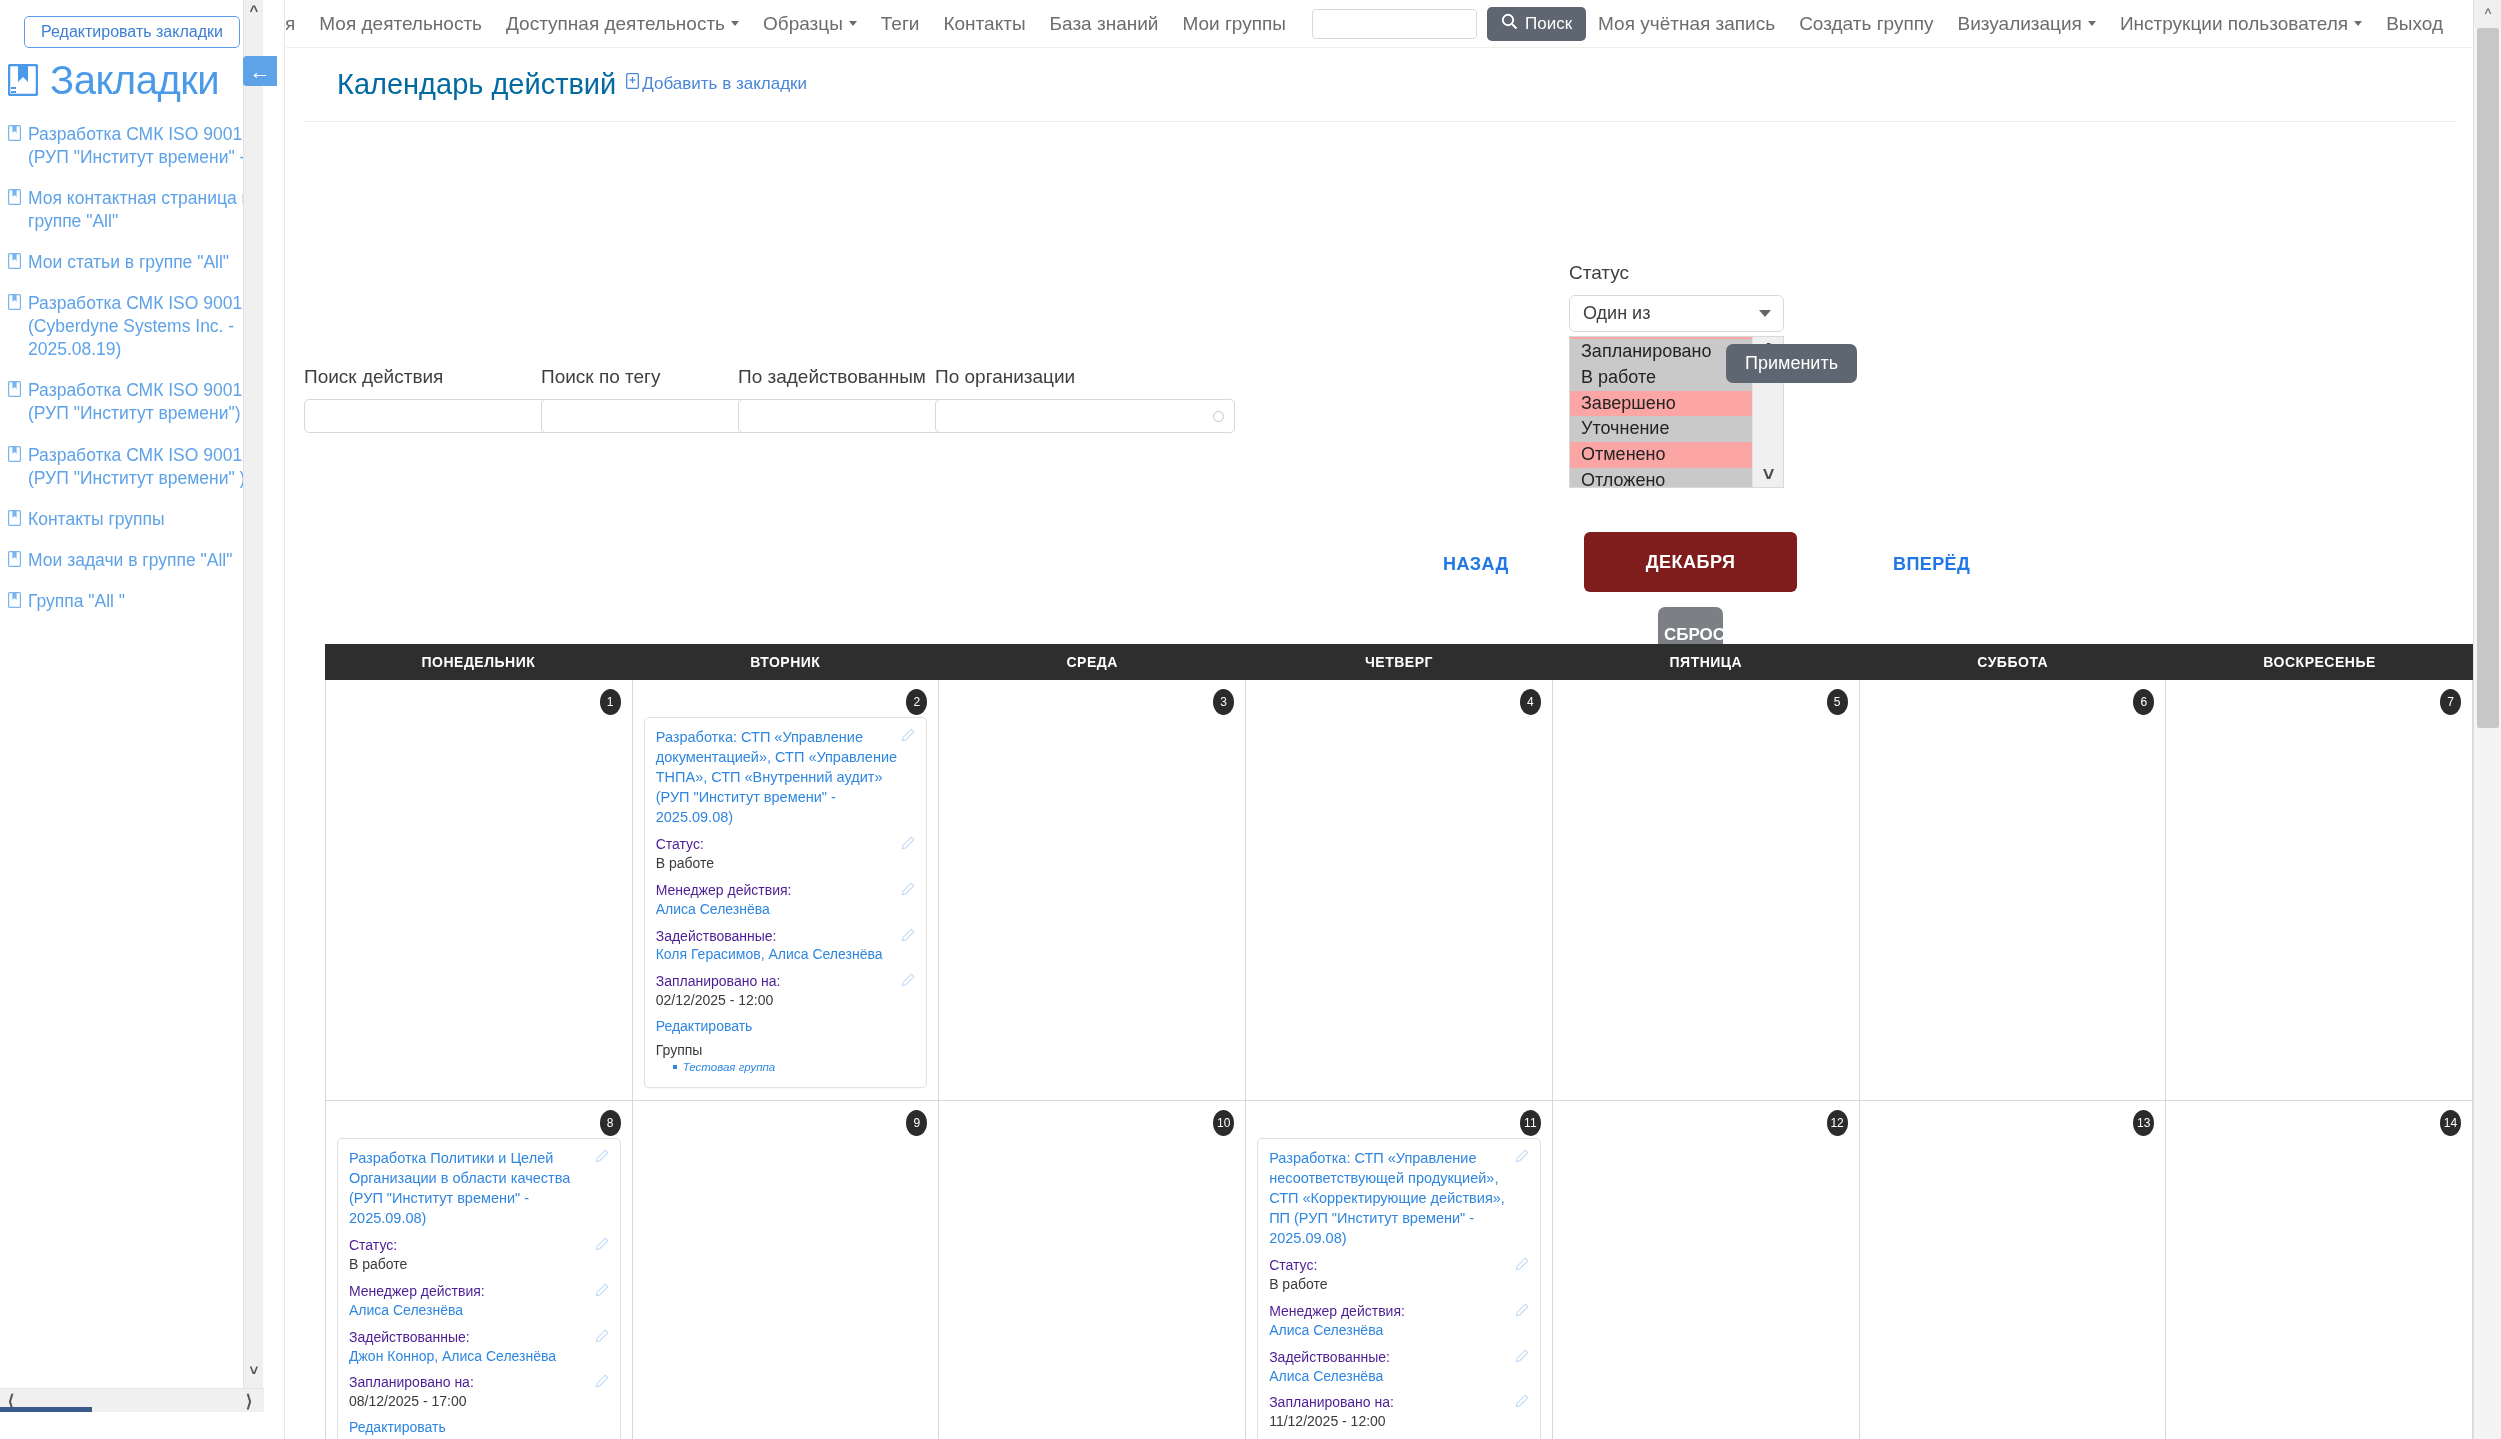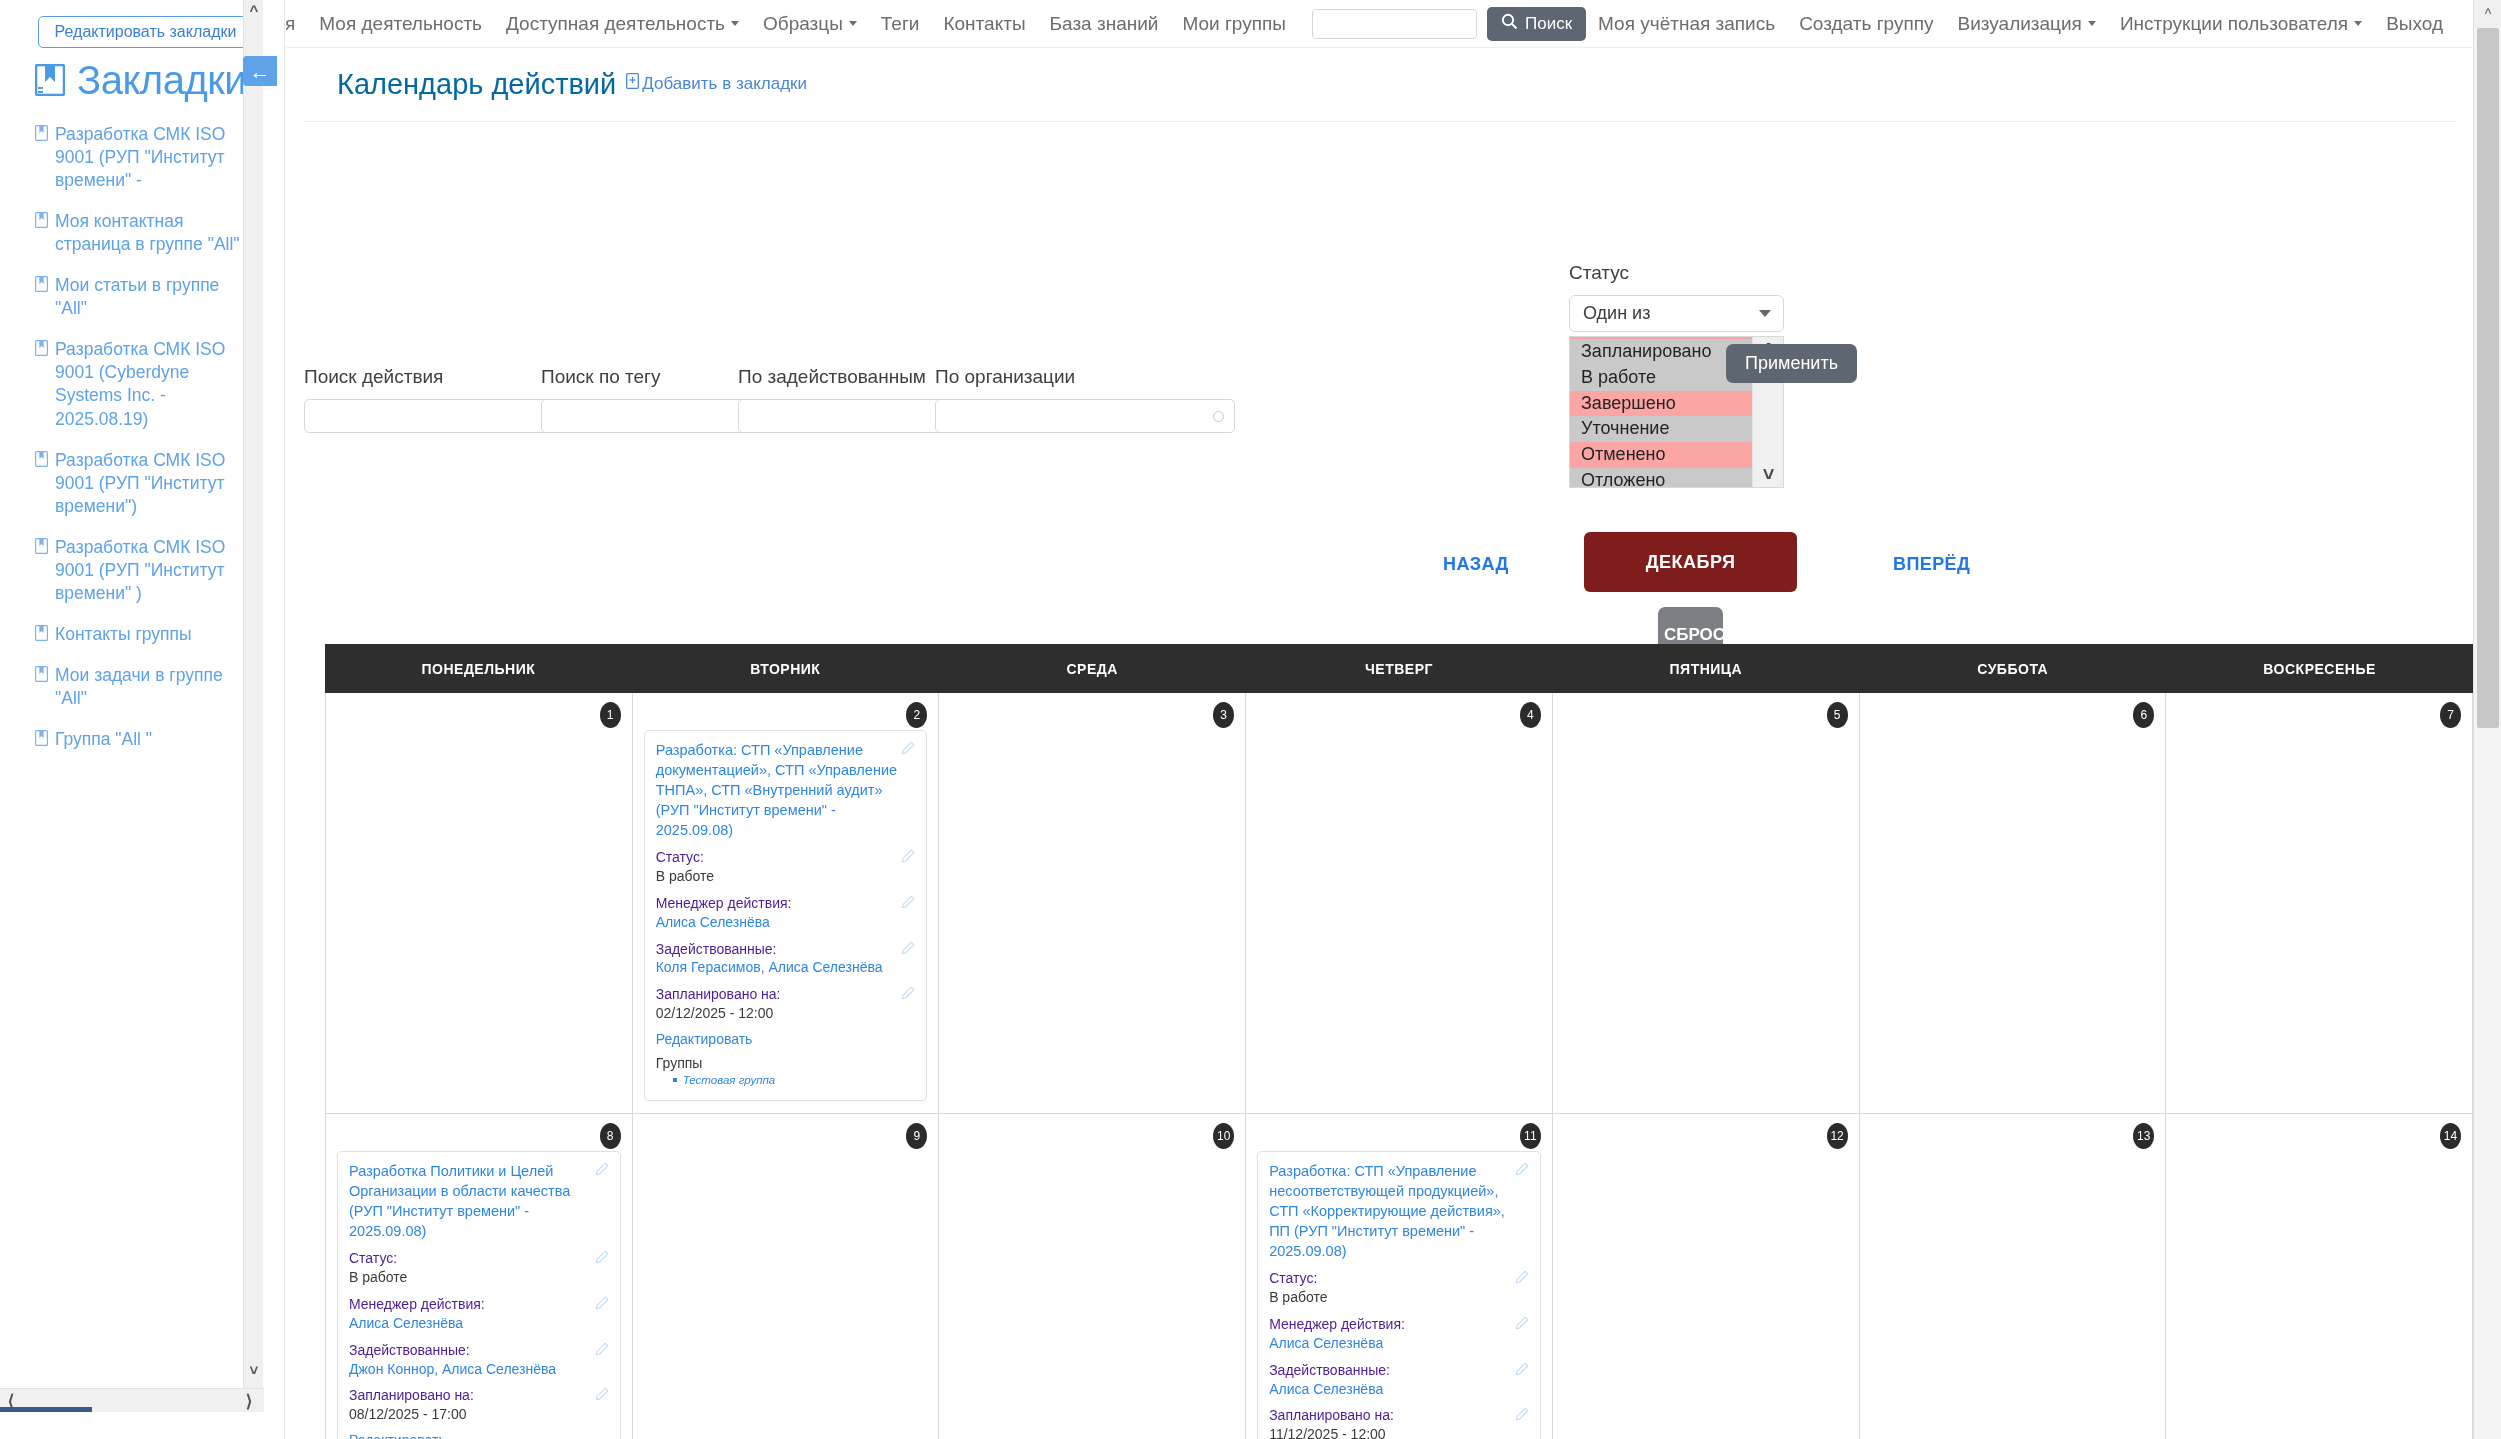--- a/index.html
+++ b/index.html
@@ -15,21 +15,21 @@
   #page { position: relative; width: 2501px; height: 1439px; background:#fff; }
 
   
   #bookmarks-sidebar {
     position: absolute; left: 0; top: 0;
     width: 285px; height: 1439px;
     background: #fff;
     border-right: 1px solid #e8e8e8;
     overflow: hidden;
   }
-  #bm-inner { position:absolute; left:0; top:0; width:264px; height:1385px; overflow:hidden;padding-left:27px; }
+  #bm-inner { position:absolute; left:0; top:0; width:264px; height:1385px; overflow:hidden; }
   .bm-edit-wrap { text-align:center; padding-top: 16px; }
   #bm-edit-btn {
     display:inline-block;
     border: 1px solid #5b9cf0;
     border-radius: 5px;
     color: #3c7fd4;
     background: #fff;
     font-size: 16px;
     padding: 6px 16px;
     line-height: 1.1;
@@ -263,21 +263,21 @@
     text-align:center; font-size: 19px; font-weight: bold; color: #3a3a3a;
   }
 
   
   #calendar {
     position: absolute; left: 39px; top: 644px;
     width: 2148px;
   }
   #cal-header {
     display:grid; grid-template-columns: repeat(7, 1fr);
-    background: #2e2e2e; height: 49px;
+    background: #2e2e2e; height: 36px;
   }
   .cal-dow {
     display:flex;align-items:center;justify-content:center;
     color: #fff; font-size: 14px; font-weight: bold; letter-spacing: 0.5px;
   }
   .cal-week {
     display:grid; grid-template-columns: repeat(7, 1fr);
     border-left: 1px solid #d8d8d8;
   }
   .cal-cell {

